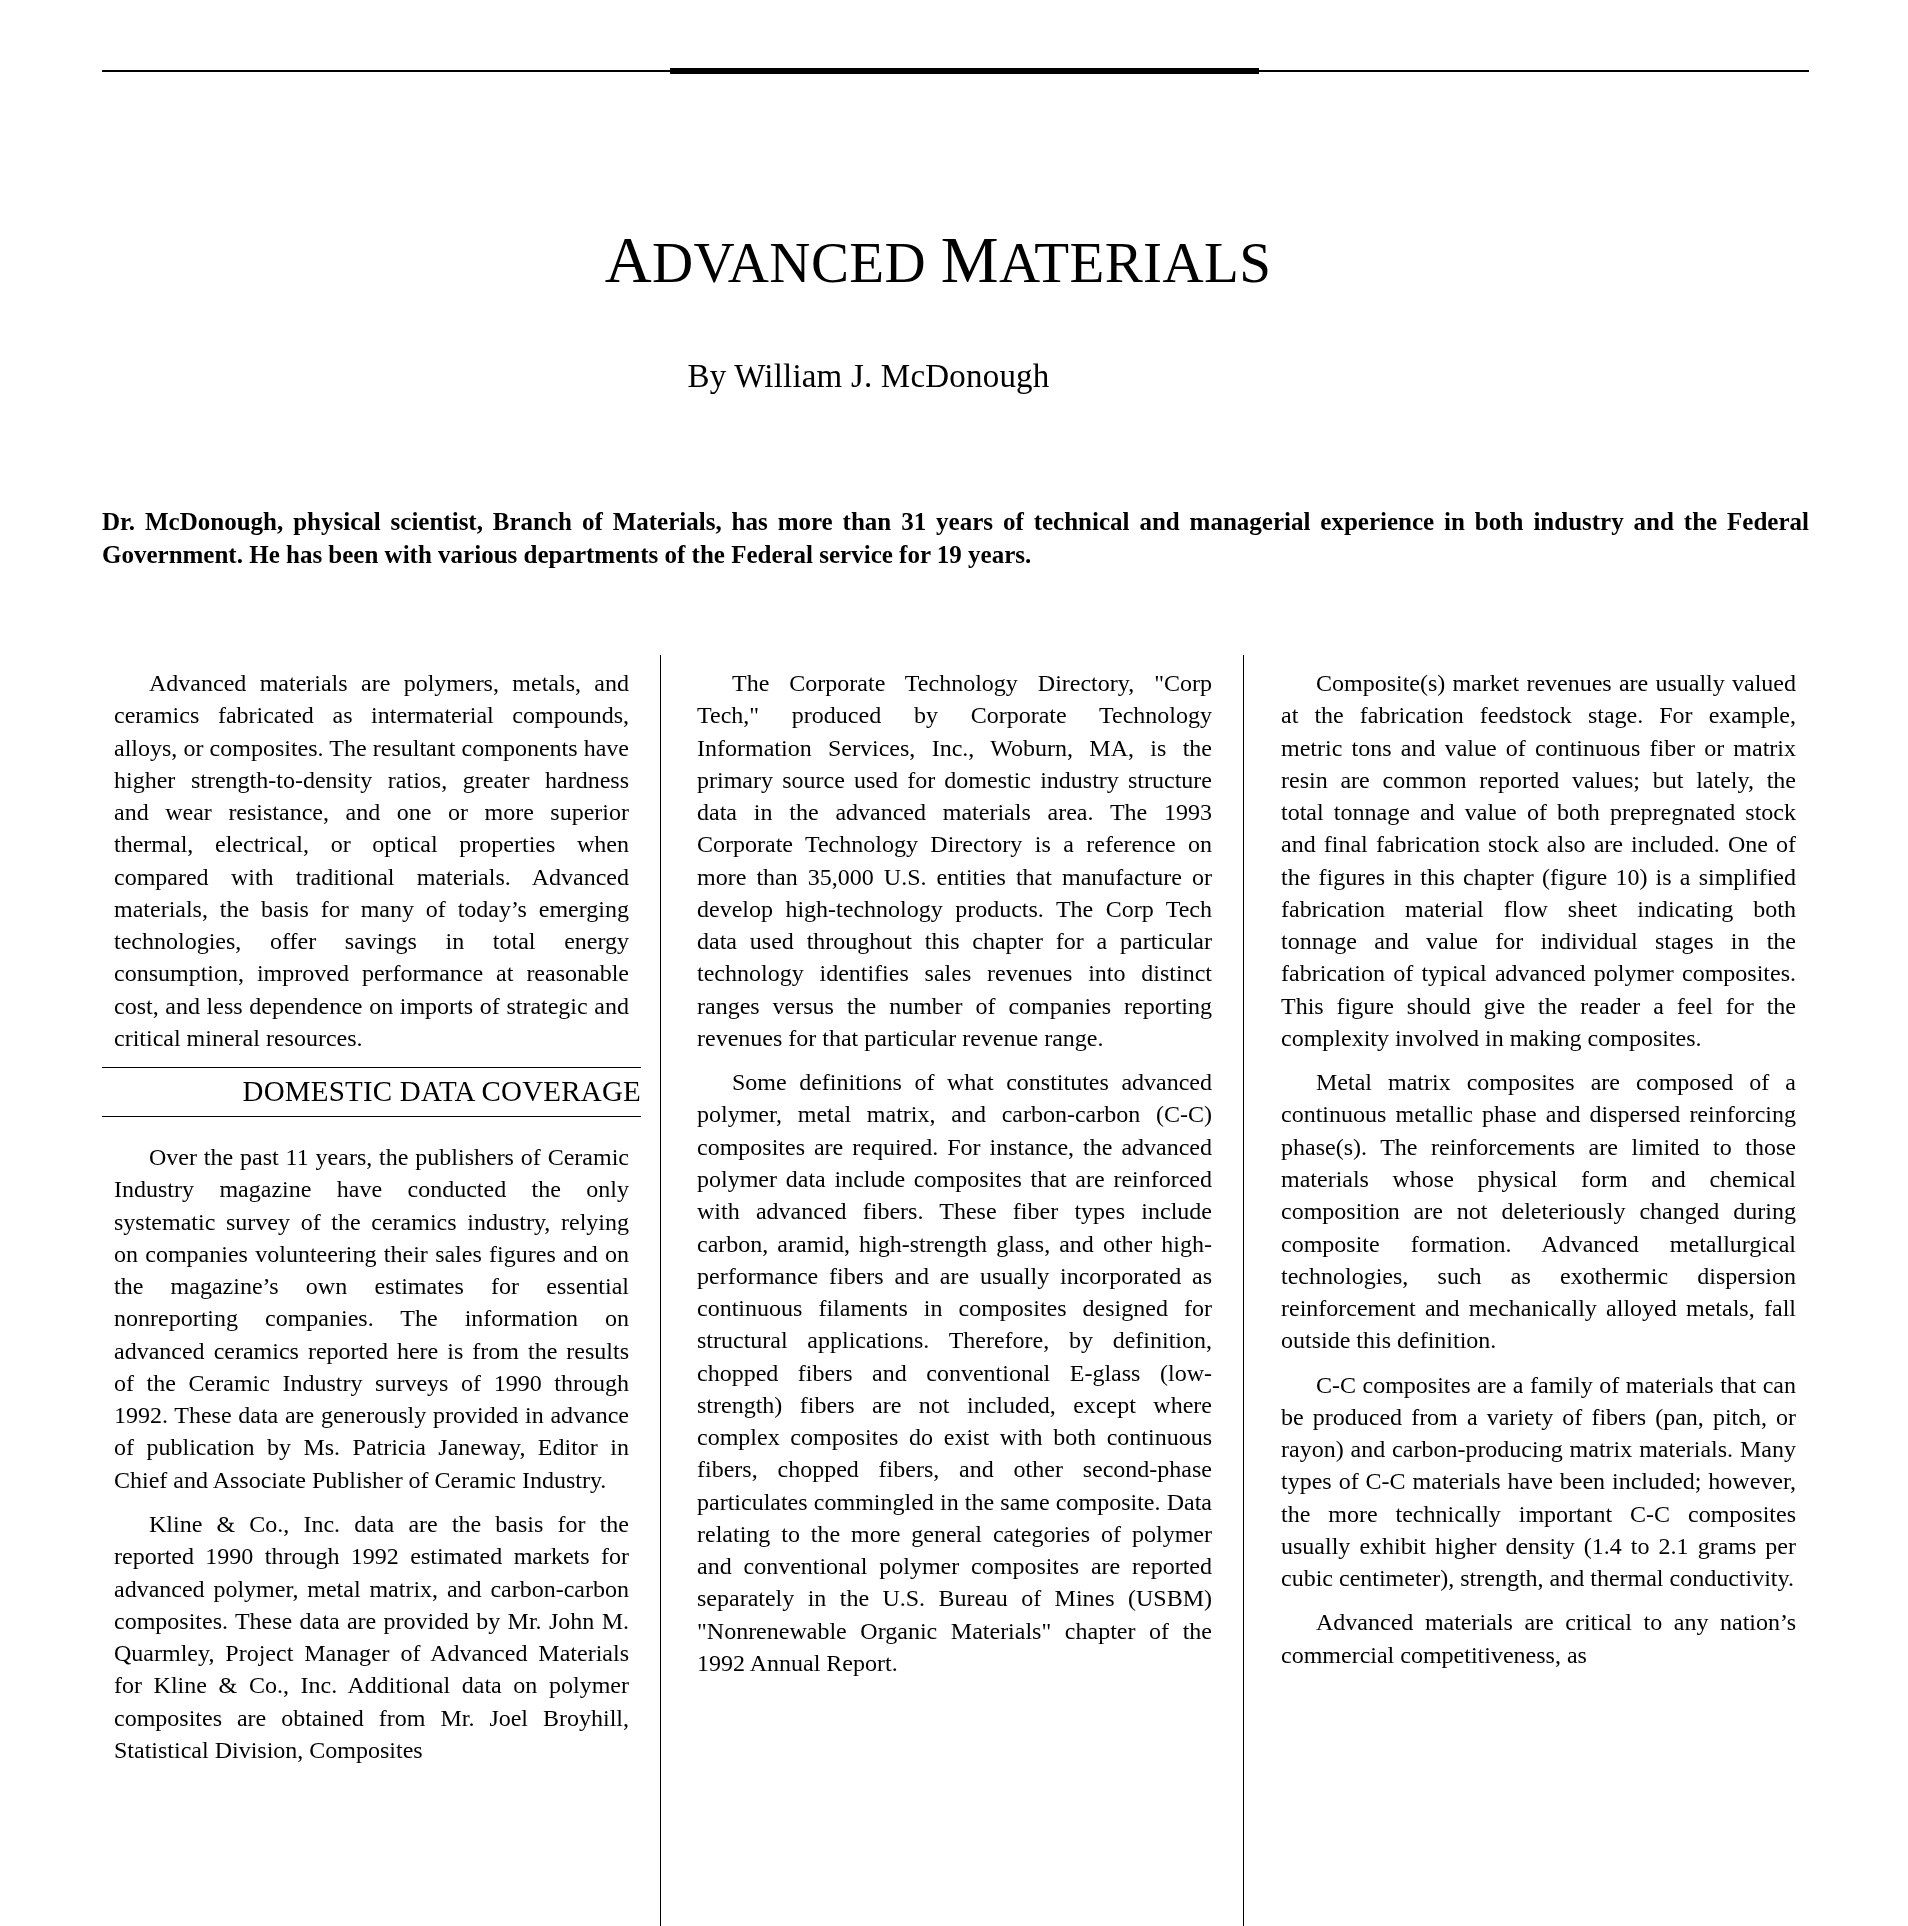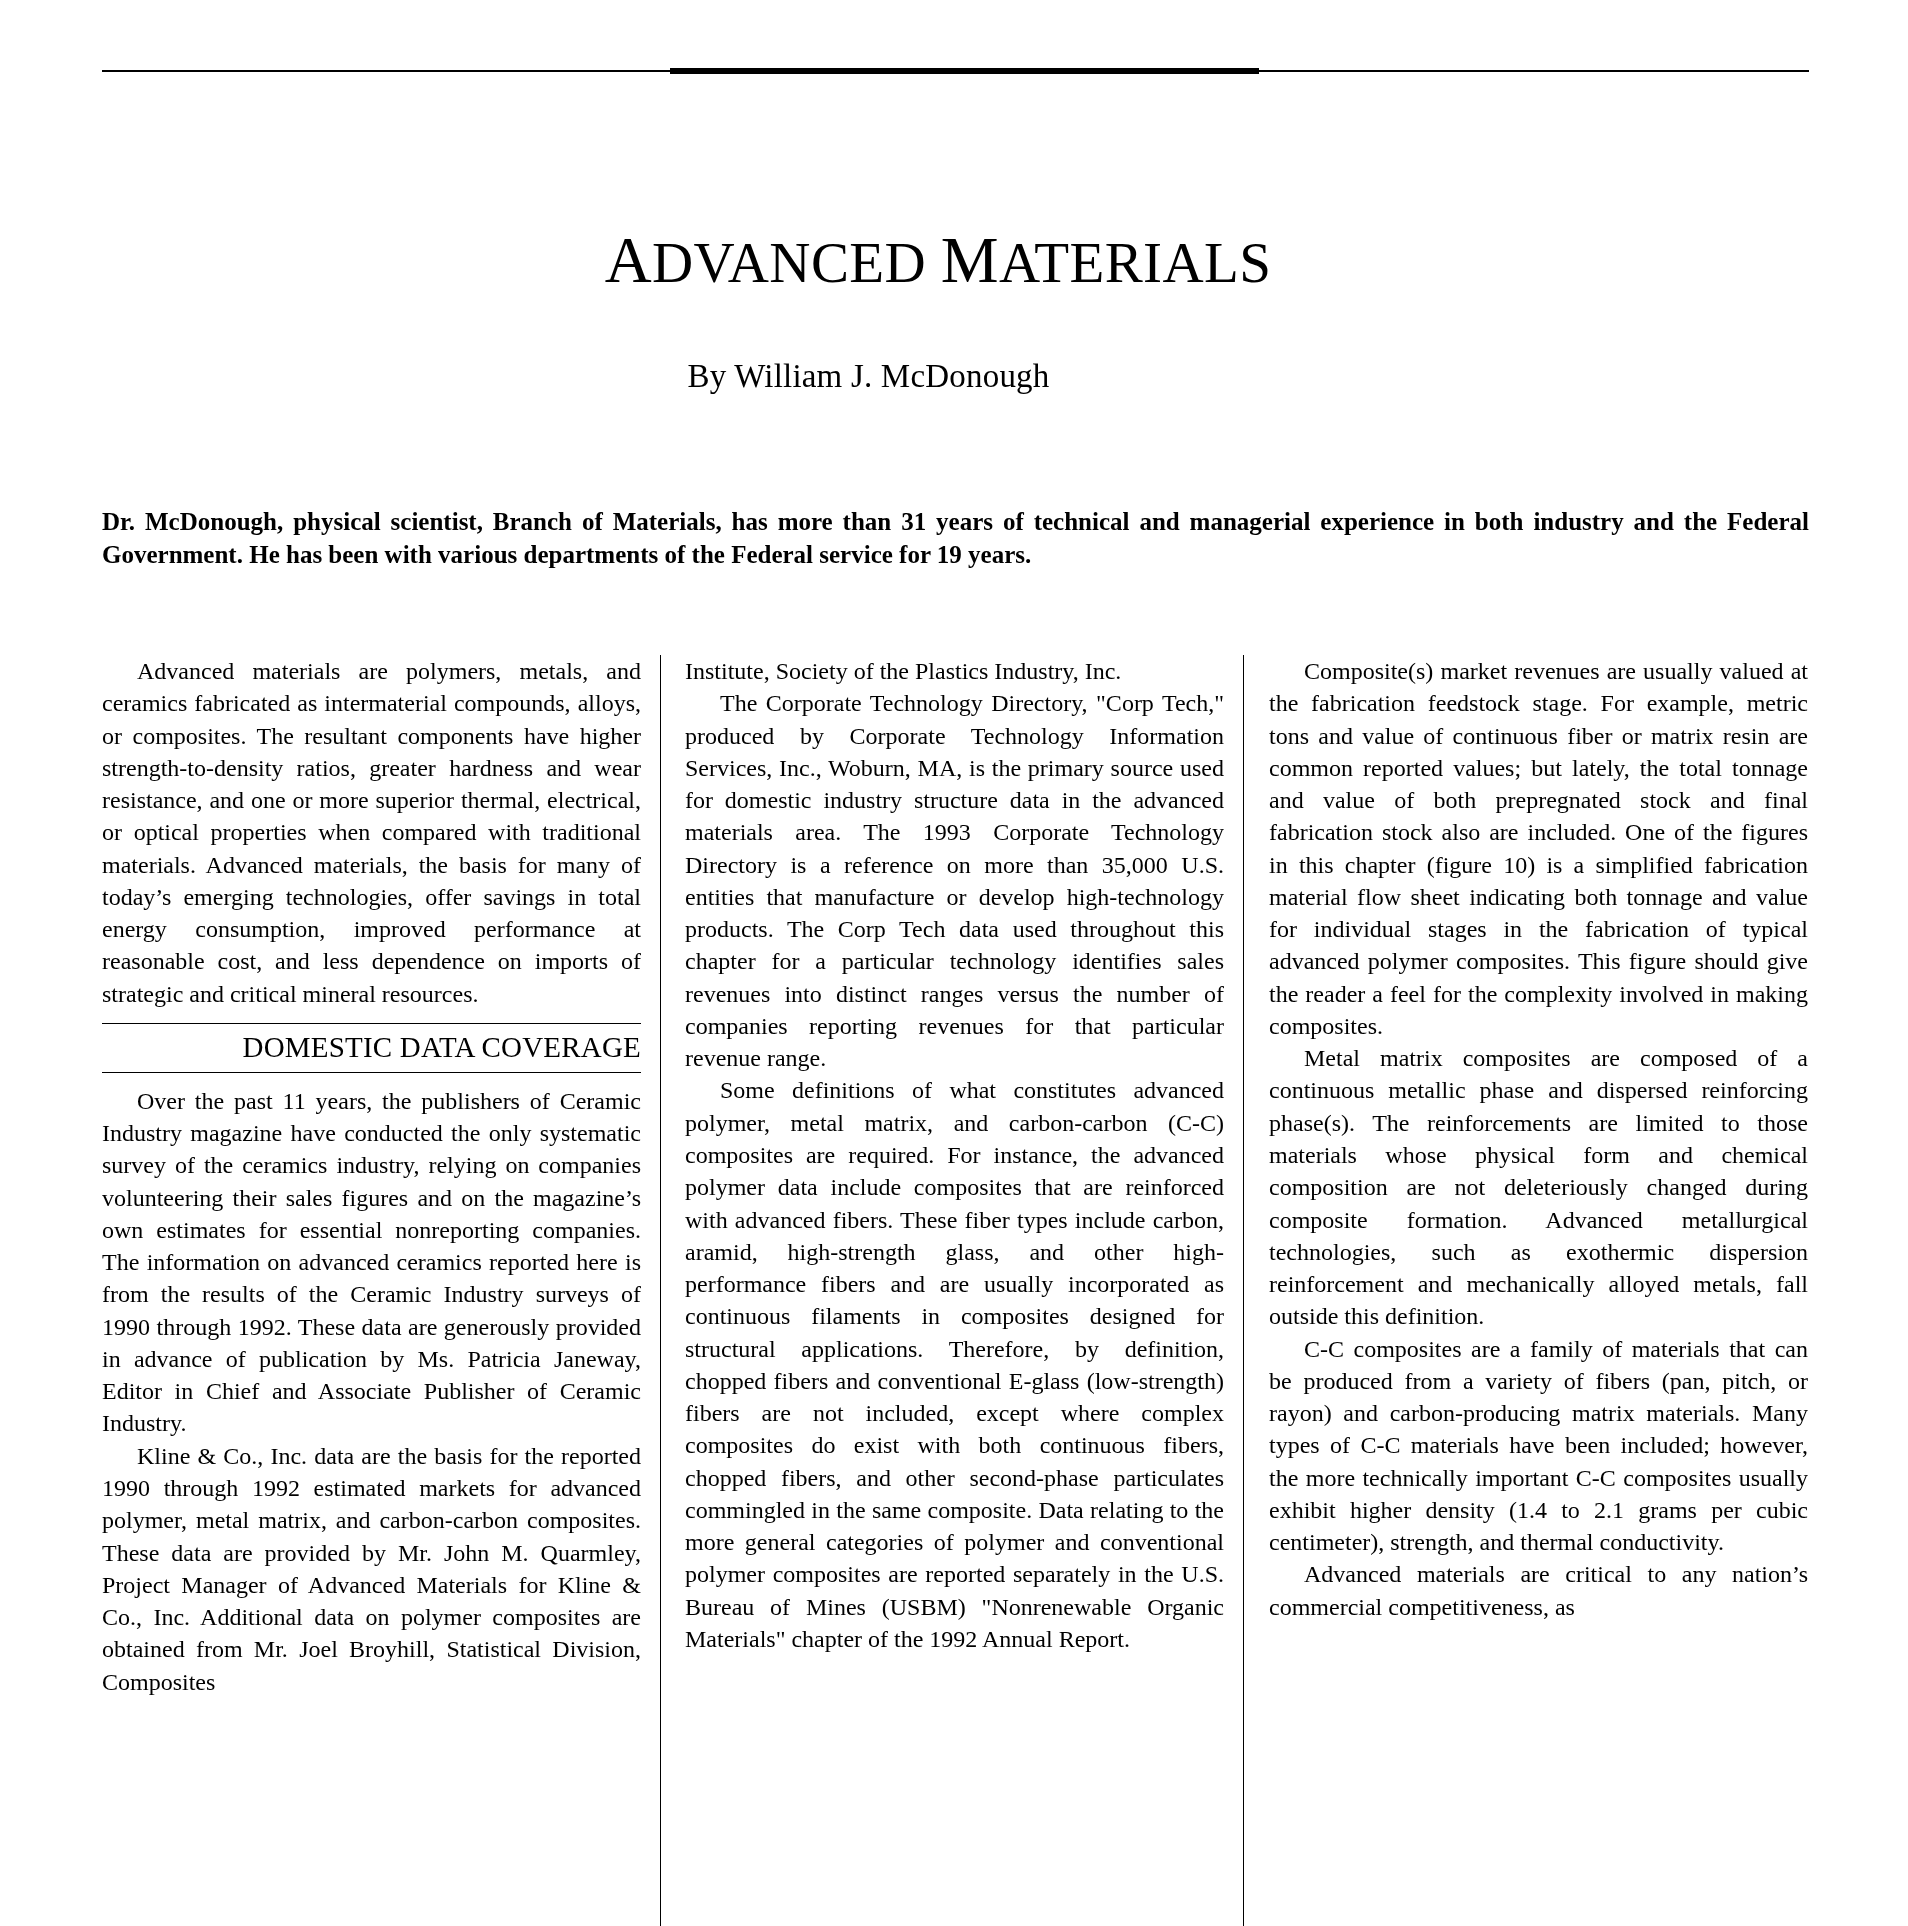--- a/index.html
+++ b/index.html
@@ -97,21 +97,21 @@
     position: absolute;
     top: 0;
     width: 1.2px;
     height: 1703px;
     background: #000;
   }
   .vrule-1 { left: 558px; }
   .vrule-2 { left: 1141px; }
 
   .col p {
-    margin: 0;
+    margin: 12px;
     text-indent: 35px;
     hyphens: manual;
   }
   .col p.noindent { text-indent: 0; }
 
   .section-head {
     margin: 13px 0 0 0;
     padding: 3.9px 0 5.4px 0;
     border-top: 1.5px solid #000;
     border-bottom: 1.5px solid #000;
@@ -153,21 +153,20 @@
 
     <div class="col col-1">
       <p>Advanced materials are polymers, metals, and ceramics fabricated as intermaterial compounds, alloys, or composites.  The resultant components have higher strength-to-density ratios, greater hardness and wear resistance, and one or more superior thermal, electrical, or optical properties when compared with traditional materials.  Advanced materials, the basis for many of today’s emerging technologies, offer savings in total energy consumption, improved performance at reasonable cost, and less dependence on imports of strategic and critical mineral resources.</p>
       <h2 class="section-head">DOMESTIC DATA COVERAGE</h2>
       <div class="spacer"></div>
       <p>Over the past 11 years, the publishers of Ceramic Industry magazine have conducted the only systematic survey of the ceramics industry, relying on companies volunteering their sales figures and on the magazine’s own estimates for essential nonreporting companies.  The information on advanced ceramics reported here is from the results of the Ceramic Industry surveys of 1990 through 1992.  These data are generously provided in advance of publication by Ms. Patricia Janeway, Editor in Chief and Associate Publisher of Ceramic Industry.</p>
       <p>Kline &amp; Co., Inc. data are the basis for the reported 1990 through 1992 estimated markets for advanced polymer, metal matrix, and carbon-carbon composites.  These data are provided by Mr. John M. Quarmley, Project Manager of Advanced Materials for Kline &amp; Co., Inc.    Additional data on polymer composites are obtained from Mr. Joel Broyhill, Statistical Division, Composites</p>
     </div>
 
     <div class="col col-2">
-      <p class="noindent">Institute, Society of the Plastics Industry, Inc.</p>
       <p>The Corporate Technology Directory, "Corp Tech," produced by Corporate Technology Information Services, Inc., Woburn, MA, is the primary source used for domestic industry structure data in the advanced materials area.    The 1993 Corporate Technology Directory is a reference on more than 35,000 U.S. entities that manufacture or develop high-technology products.    The Corp Tech data used throughout this chapter for a particular technology identifies sales revenues into distinct ranges versus the number of companies reporting revenues for that particular revenue range.</p>
       <p>Some definitions of what constitutes advanced polymer, metal matrix, and carbon-carbon (C-C) composites are required.    For instance, the advanced polymer data include composites that are reinforced with advanced fibers.  These fiber types include carbon, aramid, high-strength glass, and other high-performance fibers and are usually incorporated as continuous filaments in composites designed for structural applications.  Therefore, by definition, chopped fibers and conventional E-glass (low-strength) fibers are not included, except where complex composites do exist with both continuous fibers, chopped fibers, and other second-phase particulates commingled in the same composite.    Data relating to the more general categories of polymer and conventional polymer composites are reported separately in the U.S. Bureau of Mines (USBM) "Nonrenewable Organic Materials" chapter of the 1992 Annual Report.</p>
     </div>
 
     <div class="col col-3">
       <p>Composite(s) market revenues are usually valued at the fabrication feedstock stage.    For example, metric tons and value of continuous fiber or matrix resin are common reported values; but lately, the total tonnage and value of both prepregnated stock and final fabrication stock also are included.    One of the figures in this chapter (figure 10) is a simplified fabrication material flow sheet indicating both tonnage and value for individual stages in the fabrication of typical advanced polymer composites.  This figure should give the reader a feel for the complexity involved in making composites.</p>
       <p>Metal matrix composites are composed of a continuous metallic phase and dispersed reinforcing phase(s).    The reinforcements are limited to those materials whose physical form and chemical composition are not deleteriously changed during composite formation.    Advanced metallurgical technologies, such as exothermic dispersion reinforcement and mechanically alloyed metals, fall outside this definition.</p>
       <p>C-C composites are a family of materials that can be produced from a variety of fibers (pan, pitch, or rayon) and carbon-producing matrix materials.  Many types of C-C materials have been included; however, the more technically important C-C composites usually exhibit higher density (1.4 to 2.1 grams per cubic centimeter), strength, and thermal conductivity.</p>
       <p>Advanced materials are critical to any nation’s commercial competitiveness, as</p>
     </div>

